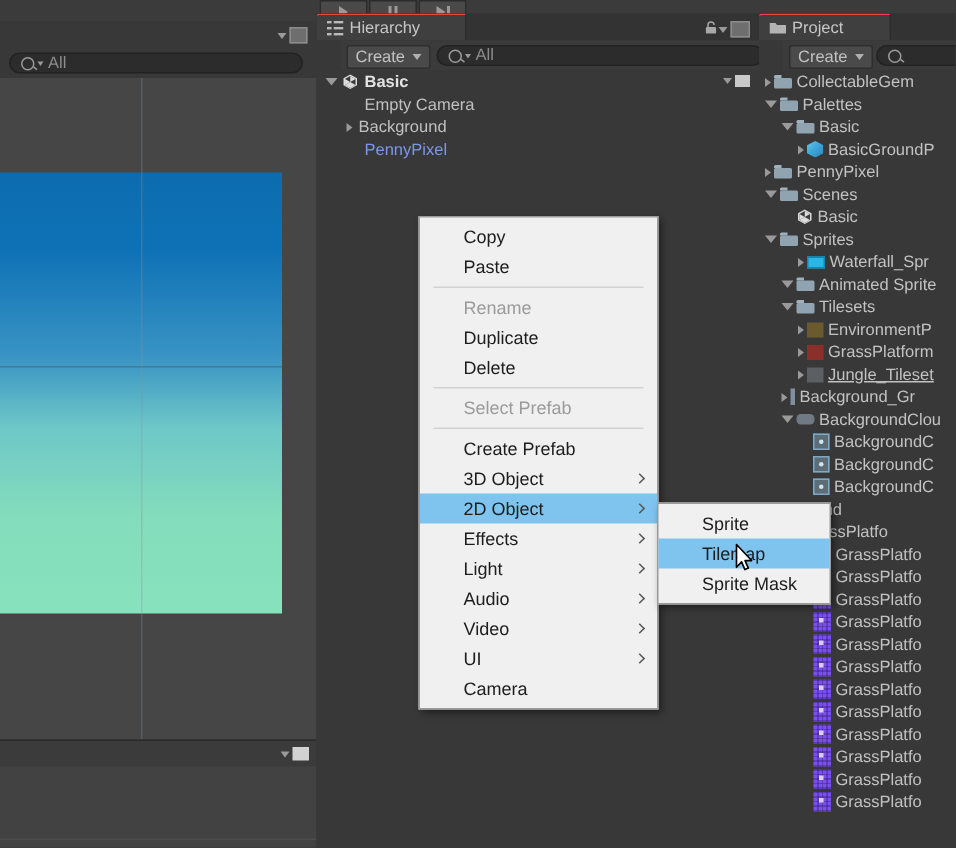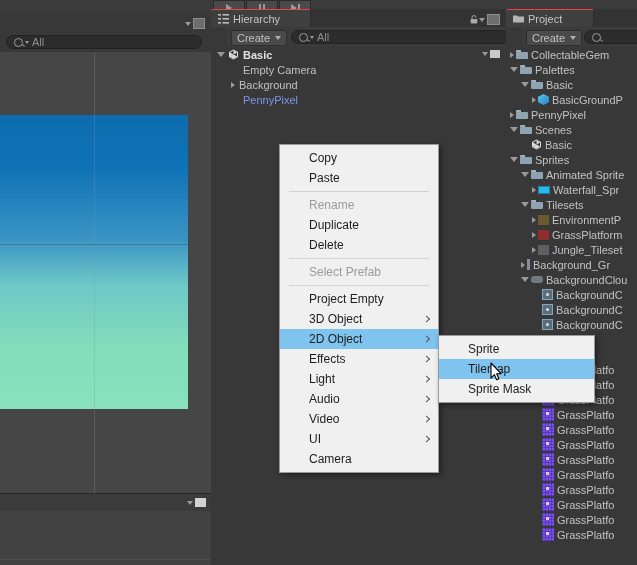--- a/index.html
+++ b/index.html
@@ -102,21 +102,21 @@
   
   #ctxmenu{left:279px;top:144px;width:160px;background:#f0f0f0;border:1px solid #9a9a9a;
            box-shadow:2px 2px 5px rgba(0,0,0,.45);padding:3px 0;box-sizing:border-box;z-index:50;}
   .mi{height:20px;display:flex;align-items:center;padding:0 10px 0 29px;color:#1d1d1d;font-size:12px;
       position:relative;box-sizing:border-box;}
   .mi.disabled{color:#9b9b9b;}
   .mi.hl{background:#7ec4ef;}
   .mi .arrow{position:absolute;right:9px;top:50%;transform:translateY(-50%);
              width:4px;height:4px;border-right:1px solid #555;border-top:1px solid #555;transform-origin:center;}
   .sep{height:1px;background:#d2d2d2;margin:3px 9px;}
-  #submenu{left:438px;top:335px;width:157px;background:#f0f0f0;border:1px solid #9a9a9a;
+  #submenu{left:438px;top:335px;width:116px;background:#f0f0f0;border:1px solid #9a9a9a;
            box-shadow:2px 2px 5px rgba(0,0,0,.45);padding:3px 0;box-sizing:border-box;z-index:60;}
   #cursor{left:490px;top:362px;z-index:90;}
 </style>
 </head>
 <body>
 
 <div id="toolbar" class="abs">
   <div class="play-group">
     <div class="play-btn">
         <span class="tri"></span>
@@ -303,46 +303,46 @@
             <path d="M2 7.6V3.6l3.5 2z" fill="#dcdcdc"></path>
             <path d="M5.5 9.6 2 7.6l3.5-2 3.5 2z" fill="#dcdcdc"></path>
           </svg></span>
         <span style="margin-left: 3px;">Basic</span>
       </div>
       <div class="prow" style="padding-left: 4px;">
         <span class="foldarrow open"></span>
         <span class="folder" style="margin-left: 2px;"></span>
         <span style="margin-left: 3px;">Sprites</span>
       </div>
-      <div class="prow" style="padding-left: 15px;">
-        <span class="foldarrow open"></span>
-        <span class="folder" style="margin-left: 2px;"></span>
-        <span style="margin-left: 3px;">Animated Sprite</span>
-      </div>
       <div class="prow" style="padding-left: 26px;">
         <span class="foldarrow"></span>
         <span class="animico" style="margin-left: 2px;"></span>
         <span style="margin-left: 3px;">Waterfall_Spr</span>
       </div>
       <div class="prow" style="padding-left: 15px;">
         <span class="foldarrow open"></span>
         <span class="folder" style="margin-left: 2px;"></span>
+        <span style="margin-left: 3px;">Animated Sprite</span>
+      </div>
+      <div class="prow" style="padding-left: 15px;">
+        <span class="foldarrow open"></span>
+        <span class="folder" style="margin-left: 2px;"></span>
         <span style="margin-left: 3px;">Tilesets</span>
       </div>
       <div class="prow" style="padding-left: 26px;">
         <span class="foldarrow"></span>
         <span class="tileico" style="margin-left: 2px;"></span>
         <span style="margin-left: 3px;">EnvironmentP</span>
       </div>
       <div class="prow" style="padding-left: 26px;">
         <span class="foldarrow"></span>
         <span class="tileico red" style="margin-left: 2px;"></span>
         <span style="margin-left: 3px;">GrassPlatform</span>
       </div>
-      <div class="prow" style="padding-left: 26px;">
+      <div class="prow" style="padding-left: 26px; text-decoration: underline;">
         <span class="foldarrow"></span>
         <span class="tileico grey" style="margin-left: 2px;"></span>
         <span style="margin-left: 3px;">Jungle_Tileset</span>
       </div>
       <div class="prow" style="padding-left: 15px;">
         <span class="foldarrow"></span>
         <span class="barico" style="margin-left: 2px;"></span>
         <span style="margin-left: 3px;">Background_Gr</span>
       </div>
       <div class="prow" style="padding-left: 15px;">
@@ -458,21 +458,21 @@
     </div>
     <div class="mi">
       <span>Delete</span>
     </div>
     <div class="sep"></div>
     <div class="mi disabled">
       <span>Select Prefab</span>
     </div>
     <div class="sep"></div>
     <div class="mi">
-      <span>Project Empty</span>
+      <span>Create Prefab</span>
     </div>
     <div class="mi">
       <span>3D Object</span>
       <span class="arrow" style="transform: translateY(-50%) rotate(45deg);"></span>
     </div>
     <div class="mi hl">
       <span>2D Object</span>
       <span class="arrow" style="transform: translateY(-50%) rotate(45deg);"></span>
     </div>
     <div class="mi">

